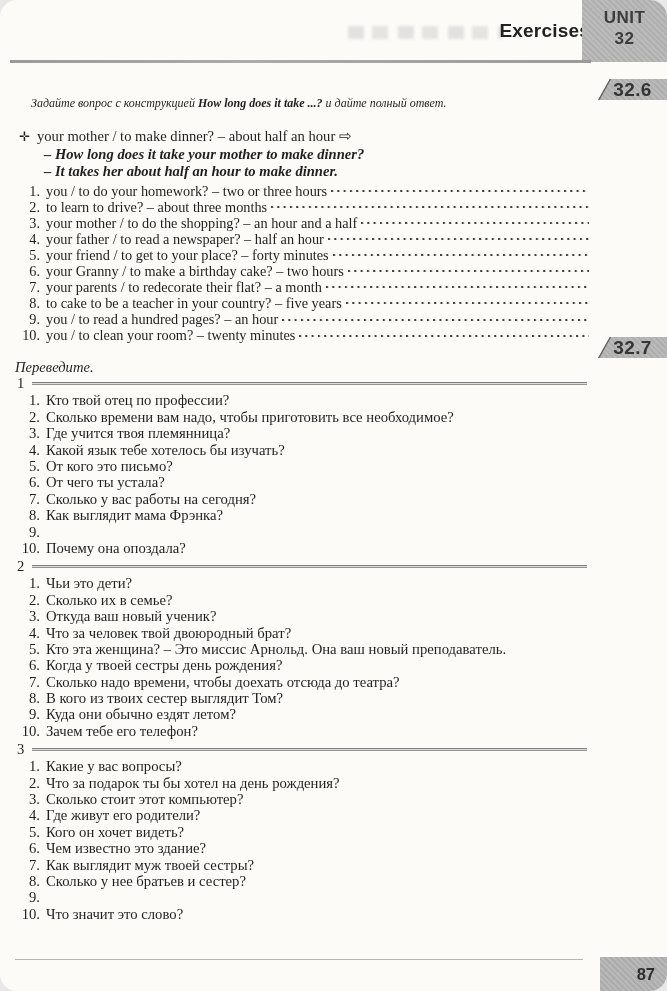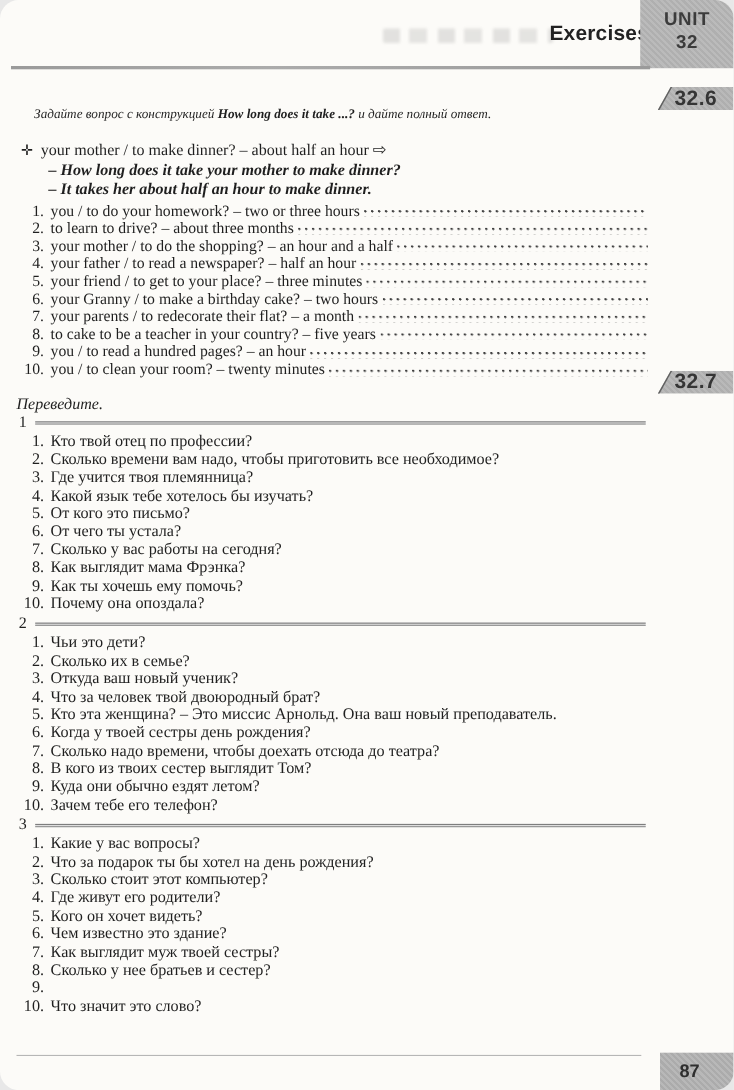--- a/index.html
+++ b/index.html
@@ -89,21 +89,21 @@
 
   
   .footer-rule { position:absolute; top:959px; left:15px; width:568px; height:1px; background:#b6b6b6; }
   .page-badge {
     position:absolute; bottom:0; right:0; width:67px; height:34px;
     background:#b2b2b2;
     background-image:repeating-linear-gradient(45deg, rgba(255,255,255,.08) 0 2px, rgba(0,0,0,.04) 2px 4px);
     font-family:"Liberation Sans", sans-serif; font-weight:bold;
     font-size:16.5px; color:#2f2f2f;
     display:flex; align-items:center; justify-content:flex-end;
-    padding-right:31px; box-sizing:border-box;
+    padding-right:12px; box-sizing:border-box;
   }
 </style>
 </head>
 <body>
 
 <div class="page">
 
   <div class="ghost-blob"></div>
   <div class="exercises-title">Exercises</div>
   <div class="unit-box">
@@ -146,21 +146,21 @@
         </div>
 
         <div class="row">
           <span class="num">4.</span>
           <span class="itext">your father / to read a newspaper? – half an hour</span>
           <span class="dots"></span>
         </div>
 
         <div class="row">
           <span class="num">5.</span>
-          <span class="itext">your friend / to get to your place? – three minutes</span>
+          <span class="itext">your friend / to get to your place? – forty minutes</span>
           <span class="dots"></span>
         </div>
 
         <div class="row">
           <span class="num">6.</span>
           <span class="itext">your Granny / to make a birthday cake? – two hours</span>
           <span class="dots"></span>
         </div>
 
         <div class="row">
@@ -231,21 +231,20 @@
           <span class="itext">Сколько у вас работы на сегодня?</span>
         </div>
 
         <div class="row">
           <span class="num">8.</span>
           <span class="itext">Как выглядит мама Фрэнка?</span>
         </div>
 
         <div class="row">
           <span class="num">9.</span>
-          <span class="itext">Как ты хочешь ему помочь?</span>
         </div>
 
         <div class="row">
           <span class="num">10.</span>
           <span class="itext">Почему она опоздала?</span>
         </div>
       </div>
 
     <div class="group-head gap">
       <span class="group-num">2</span>

